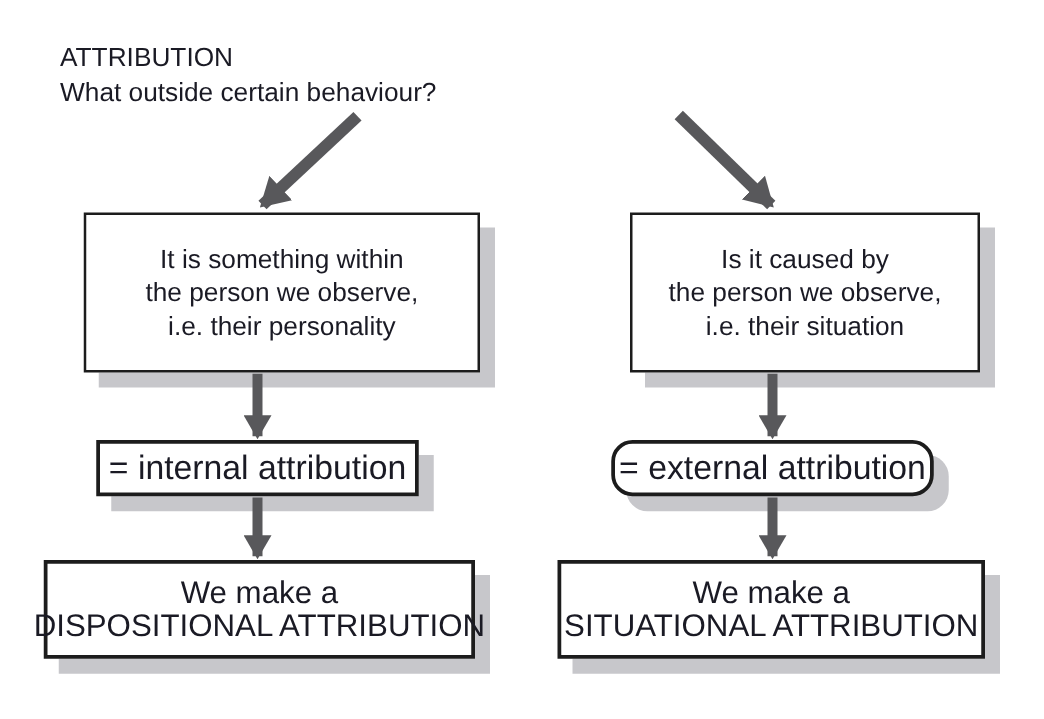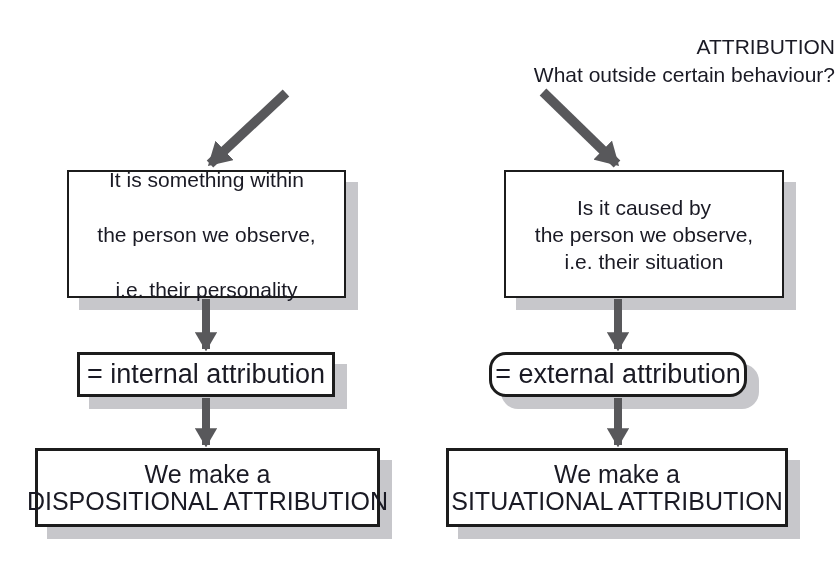--- a/index.html
+++ b/index.html
@@ -20,40 +20,41 @@
     height:575px;
     background:var(--background);
     overflow:hidden;
     color:var(--text);
   }
   .title-block{
     position:absolute;
     top:33px;
     left:0;
     width:100%;
-    text-align:right;
+    text-align:left;
     font-size:21px;
     line-height:28px;
     color:var(--text);
+    padding-left:48px;
   }
   .box{
     position:absolute;
     background:#ffffff;
     border:2px solid var(--border);
     box-shadow:12px 12px 0 var(--shadow);
     display:flex;
     flex-direction:column;
     align-items:center;
     justify-content:center;
     text-align:center;
     color:var(--text);
   }
   .box .line{white-space:nowrap;}
   .q-box{font-size:21px;line-height:27px;}
-  .box-top-left{left:67px;top:170px;width:279px;height:128px;gap:28px;}
+  .box-top-left{left:67px;top:170px;width:317px;height:128px;}
   .box-top-right{left:480px;top:170px;width:280px;height:128px;margin-left:24px;}
   .mid-box{
     font-size:27px;
     border-width:3px;
   }
   .box-mid-left{left:77px;top:352px;width:258px;height:45px;}
   .box-mid-right{left:489px;top:352px;width:258px;height:45px;border-radius:17px;}
   .result-box{
     font-size:25px;
     line-height:27px;

